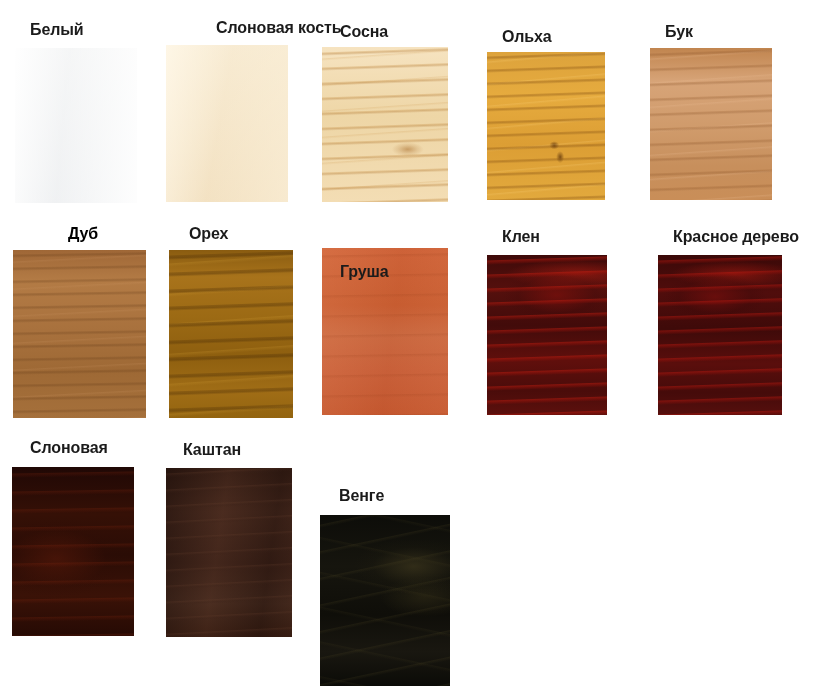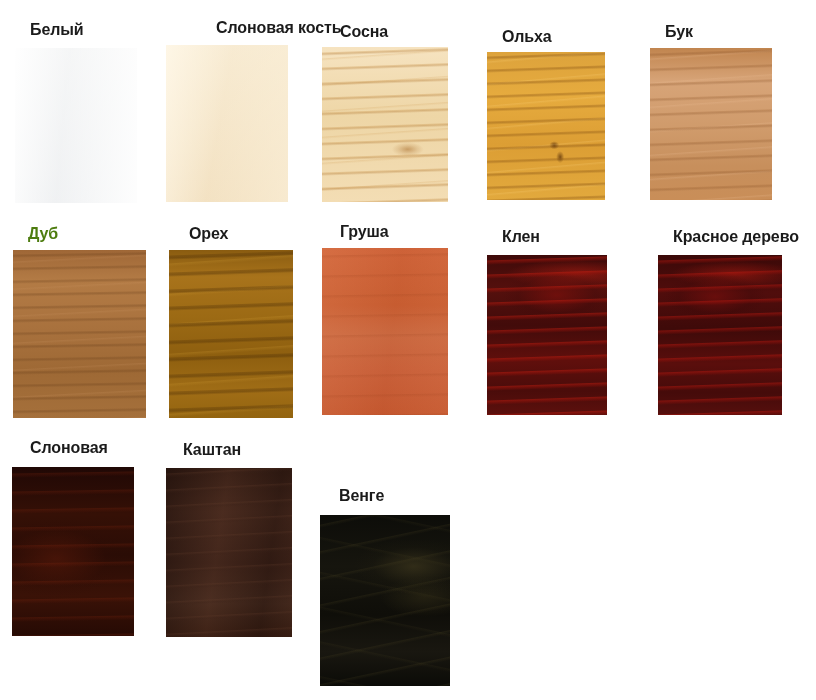--- a/index.html
+++ b/index.html
@@ -279,29 +279,29 @@
     <div class="swatch-cell" style="left: 0px; top: 0px; width: 816px; height: 700px; pointer-events: none;">
       <div class="swatch-chip tex-alder" title="Ольха" style="transform: translate(487px, 52px); top: 0px; width: 118px; height: 148px; pointer-events: auto;"></div>
       <div class="swatch-label" style="transform: translate(487px, 29px); color: rgb(27, 27, 27); pointer-events: auto; text-align: right;">Ольха</div>
     </div>
     <div class="swatch-cell" style="left: 0px; top: 0px; width: 816px; height: 700px; pointer-events: none;">
       <div class="swatch-chip tex-beech" title="Бук" style="transform: translate(650px, 48px); top: 0px; width: 122px; height: 152px; pointer-events: auto;"></div>
       <div class="swatch-label" style="transform: translate(650px, 24px); color: rgb(27, 27, 27); pointer-events: auto;">Бук</div>
     </div>
     <div class="swatch-cell" style="left: 0px; top: 0px; width: 816px; height: 700px; pointer-events: none;">
       <div class="swatch-chip tex-oak" title="Дуб" style="transform: translate(13px, 250px); top: 0px; width: 133px; height: 168px; pointer-events: auto;"></div>
-      <div class="swatch-label" style="transform: translate(13px, 226px); color: #4d7c0f; pointer-events: auto;">Дуб</div>
+      <div class="swatch-label" style="transform: translate(13px, 226px); color: #000000; pointer-events: auto; margin-left: 40px;">Дуб</div>
     </div>
     <div class="swatch-cell" style="left: 0px; top: 0px; width: 816px; height: 532px; pointer-events: none; padding-left: 20px;">
       <div class="swatch-chip tex-walnut" title="Орех" style="transform: translate(169px, 250px); top: 0px; width: 124px; height: 168px; pointer-events: auto;"></div>
       <div class="swatch-label" style="transform: translate(174px, 226px); color: rgb(27, 27, 27); pointer-events: auto;">Орех</div>
     </div>
     <div class="swatch-cell" style="left: 0px; top: 0px; width: 816px; height: 700px; pointer-events: none;">
       <div class="swatch-chip tex-pear" title="Груша" style="transform: translate(322px, 248px); top: 0px; width: 126px; height: 167px; pointer-events: auto;"></div>
-      <div class="swatch-label" style="transform: translate(325px, 224px); color: rgb(27, 27, 27); pointer-events: auto;">Груша</div>
+      <div class="swatch-label" style="transform: translate(325px, 224px); color: rgb(27, 27, 27); pointer-events: auto; margin-top: 40px;">Груша</div>
     </div>
     <div class="swatch-cell" style="left: 0px; top: 0px; width: 816px; height: 700px; pointer-events: none;">
       <div class="swatch-chip tex-maple" title="Клен" style="transform: translate(487px, 255px); top: 0px; width: 120px; height: 160px; pointer-events: auto;"></div>
       <div class="swatch-label" style="transform: translate(487px, 229px); color: rgb(27, 27, 27); pointer-events: auto;">Клен</div>
     </div>
     <div class="swatch-cell" style="left: 0px; top: 0px; width: 816px; height: 700px; pointer-events: none; margin-left: 8px;">
       <div class="swatch-chip tex-mahogany-red" title="Красное дерево" style="transform: translate(650px, 255px); top: 0px; width: 124px; height: 160px; pointer-events: auto;"></div>
       <div class="swatch-label" style="transform: translate(650px, 229px); color: rgb(27, 27, 27); pointer-events: auto;">Красное дерево</div>
     </div>
     <div class="swatch-cell" style="left: 0px; top: 0px; width: 816px; height: 700px; pointer-events: none;">

